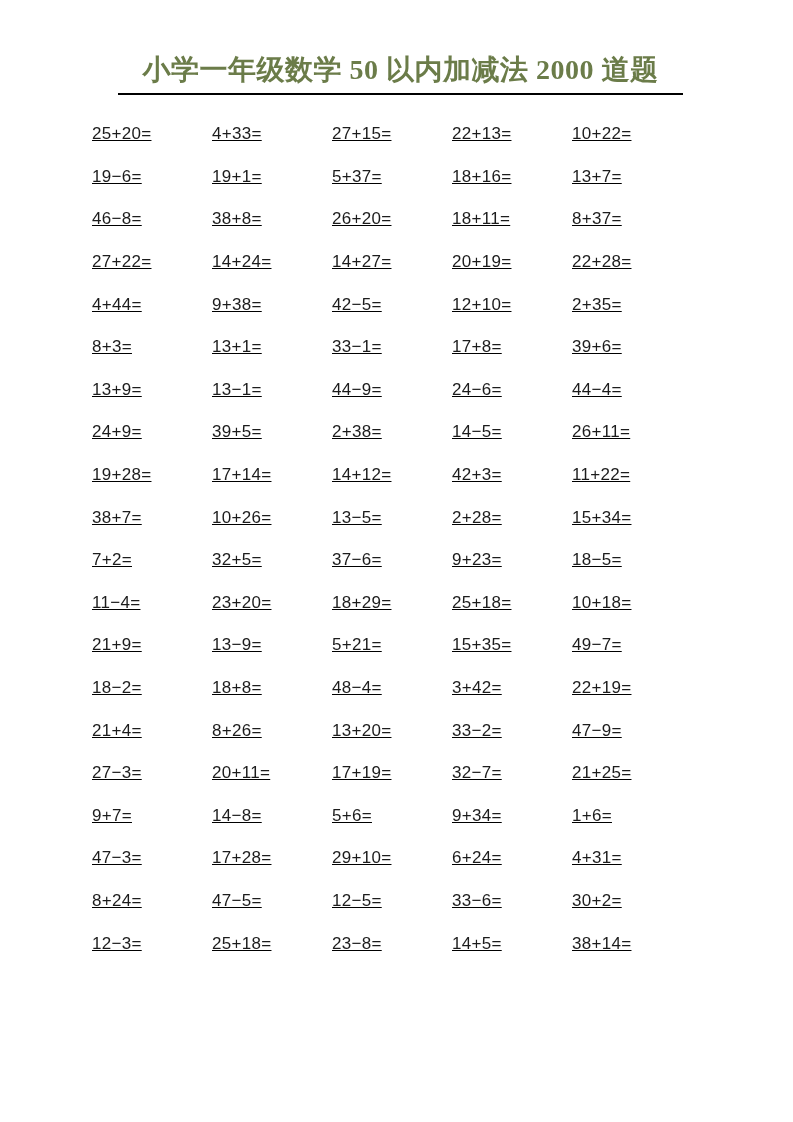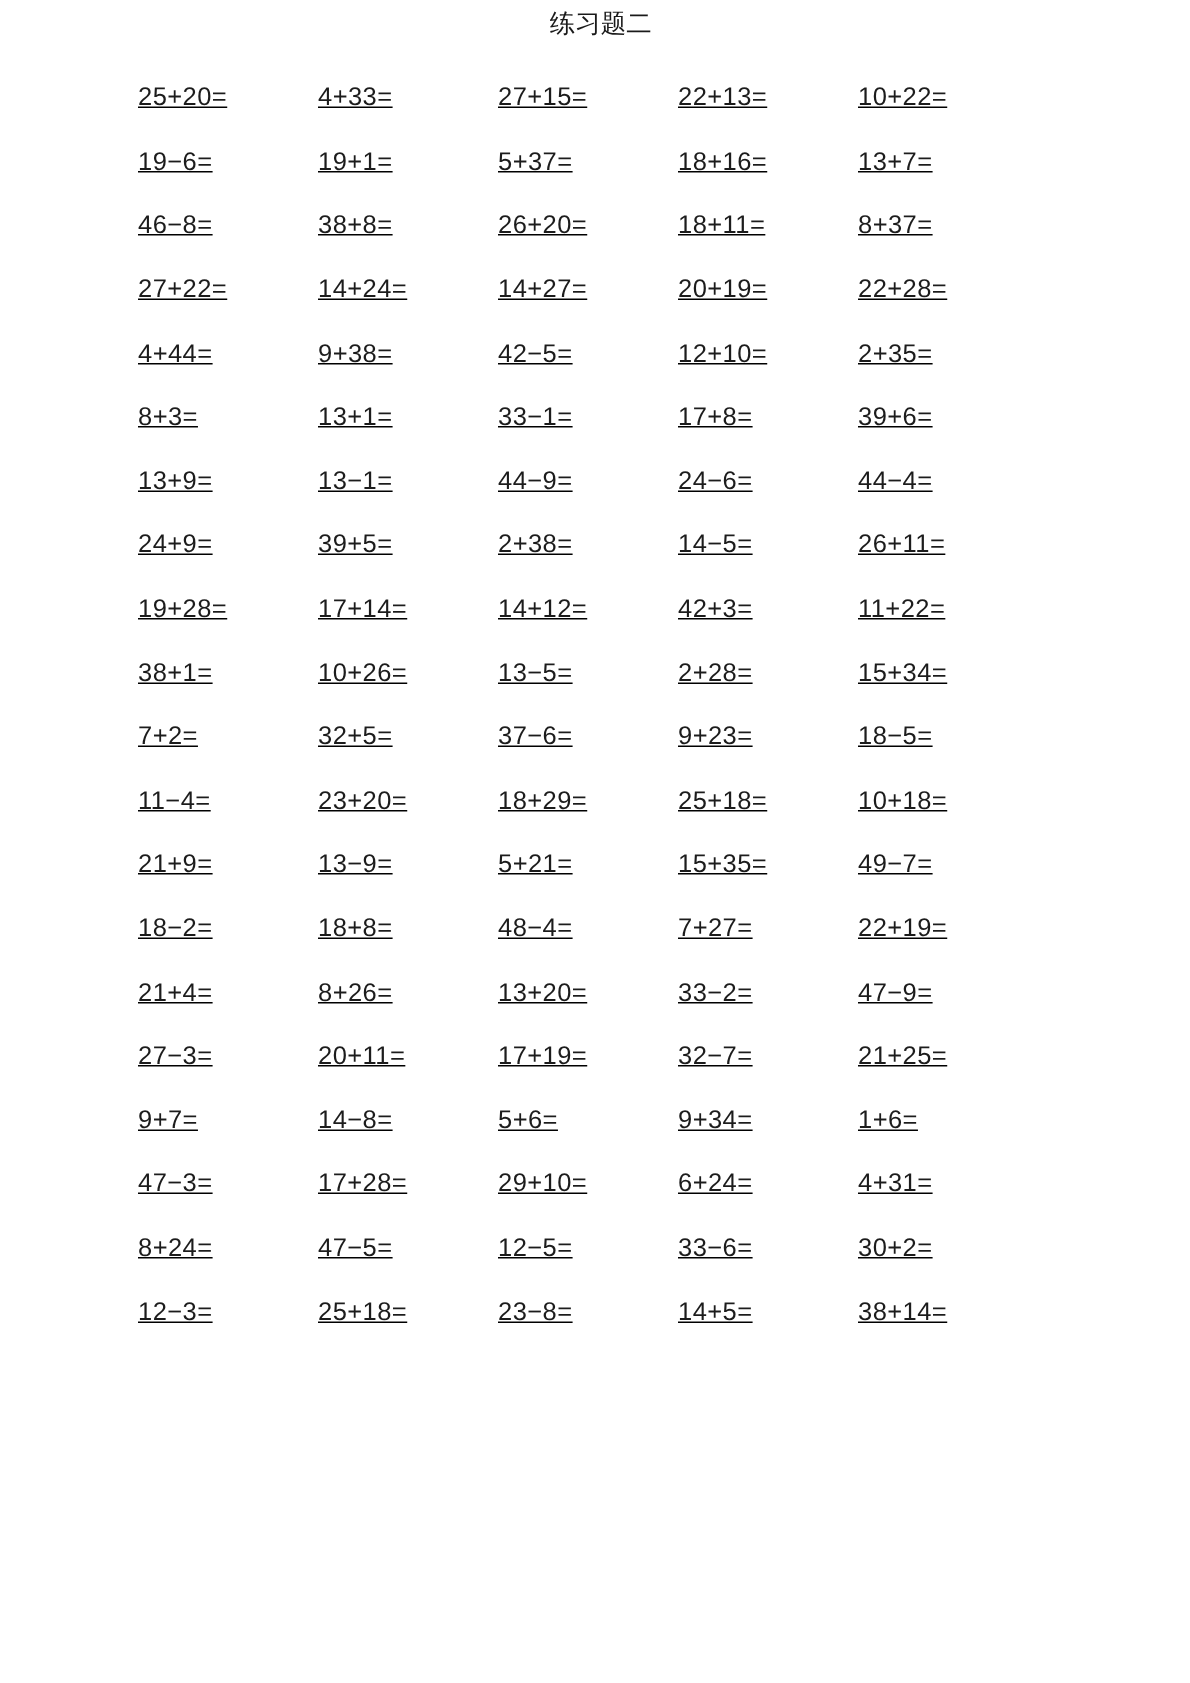--- a/index.html
+++ b/index.html
@@ -51,21 +51,23 @@
     font-size: 17px;
     color: #1c1c1c;
     white-space: nowrap;
     letter-spacing: 0.3px;
   }
 </style>
 </head>
 <body>
 
 <div class="page">
-  <div class="subtitle">练习题二</div>
+  <div class="header">
+    <h1 class="title" style="color: rgb(107, 124, 73);">小学一年级数学 50 以内加减法 2000 道题</h1>
+  </div>
   <div class="grid">
       <div class="problem">25+20=</div>
       <div class="problem">4+33=</div>
       <div class="problem">27+15=</div>
       <div class="problem">22+13=</div>
       <div class="problem">10+22=</div>
       <div class="problem">19−6=</div>
       <div class="problem">19+1=</div>
       <div class="problem">5+37=</div>
       <div class="problem">18+16=</div>
@@ -98,21 +100,21 @@
       <div class="problem">24+9=</div>
       <div class="problem">39+5=</div>
       <div class="problem">2+38=</div>
       <div class="problem">14−5=</div>
       <div class="problem">26+11=</div>
       <div class="problem">19+28=</div>
       <div class="problem">17+14=</div>
       <div class="problem">14+12=</div>
       <div class="problem">42+3=</div>
       <div class="problem">11+22=</div>
-      <div class="problem">38+1=</div>
+      <div class="problem">38+7=</div>
       <div class="problem">10+26=</div>
       <div class="problem">13−5=</div>
       <div class="problem">2+28=</div>
       <div class="problem">15+34=</div>
       <div class="problem">7+2=</div>
       <div class="problem">32+5=</div>
       <div class="problem">37−6=</div>
       <div class="problem">9+23=</div>
       <div class="problem">18−5=</div>
       <div class="problem">11−4=</div>
@@ -121,21 +123,21 @@
       <div class="problem">25+18=</div>
       <div class="problem">10+18=</div>
       <div class="problem">21+9=</div>
       <div class="problem">13−9=</div>
       <div class="problem">5+21=</div>
       <div class="problem">15+35=</div>
       <div class="problem">49−7=</div>
       <div class="problem">18−2=</div>
       <div class="problem">18+8=</div>
       <div class="problem">48−4=</div>
-      <div class="problem">7+27=</div>
+      <div class="problem">3+42=</div>
       <div class="problem">22+19=</div>
       <div class="problem">21+4=</div>
       <div class="problem">8+26=</div>
       <div class="problem">13+20=</div>
       <div class="problem">33−2=</div>
       <div class="problem">47−9=</div>
       <div class="problem">27−3=</div>
       <div class="problem">20+11=</div>
       <div class="problem">17+19=</div>
       <div class="problem">32−7=</div>

